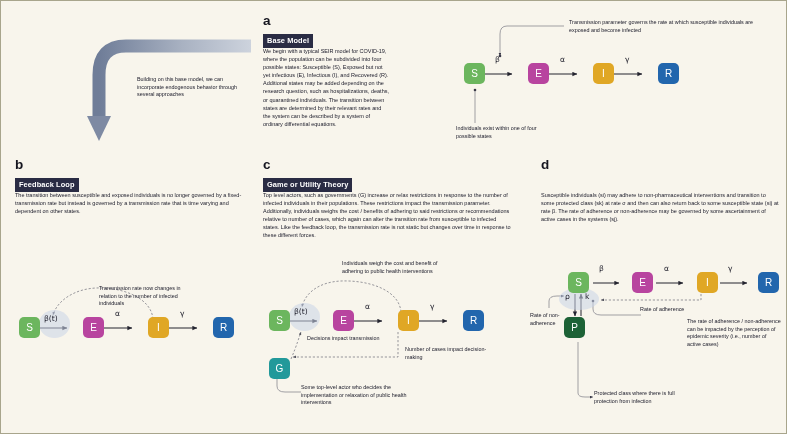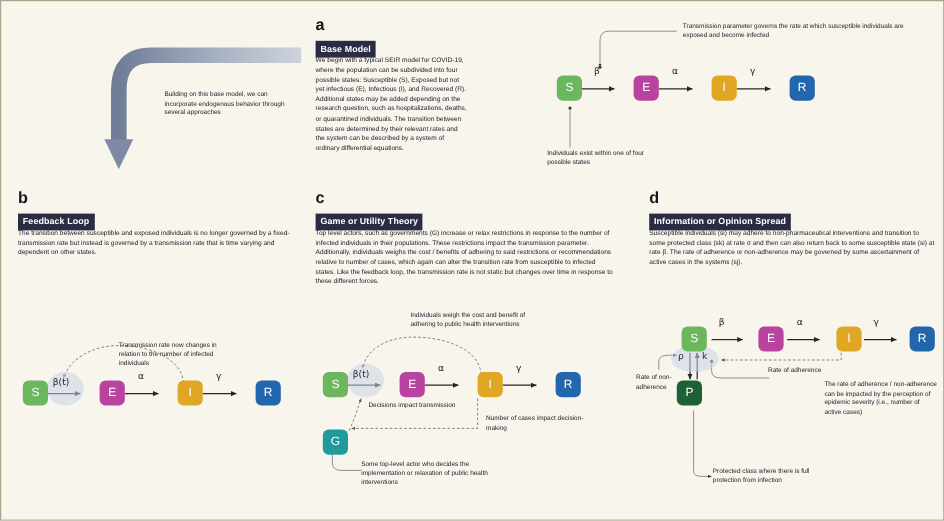--- a/index.html
+++ b/index.html
@@ -209,21 +209,20 @@
   <div class="greek" style="left:293px; top:306px;">β(t)</div>
   <div class="greek" style="left:364px; top:301px;">α</div>
   <div class="greek" style="left:429px; top:301px;">γ</div>
 
   <div class="note" style="left:341px; top:259px; width:97px;">Individuals weigh the cost and benefit of adhering to public health interventions</div>
   <div class="note" style="left:306px; top:334px; width:76px;">Decisions impact transmission</div>
   <div class="note" style="left:404px; top:345px; width:88px;">Number of cases impact decision-making</div>
   <div class="note" style="left:300px; top:383px; width:120px;">Some top-level actor who decides the implementation or relaxation of public health interventions</div>
 
   <div class="panel-letter" style="left:540px; top:156px;">d</div>
-  <div class="badge" style="left:540px; top:177px;">Information or Opinion Spread</div>
   <div class="body-text" style="left:540px; top:190px; width:238px;">Susceptible individuals (si) may adhere to non-pharmaceutical interventions and transition to some protected class (sk) at rate σ and then can also return back to some susceptible state (si) at rate β. The rate of adherence or non-adherence may be governed by some ascertainment of active cases in the systems (sj).</div>
 
   <div class="halo" style="left:558px; top:287px; width:40px; height:22px;"></div>
   <div class="node" style="left:567px; top:271px; background:#6cb65e;">S</div>
   <div class="node" style="left:631px; top:271px; background:#b8449f;">E</div>
   <div class="node" style="left:696px; top:271px; background:#e0a725;">I</div>
   <div class="node" style="left:757px; top:271px; background:#2266ad;">R</div>
   <div class="node" style="left:563px; top:316px; background:#1d6236;">P</div>
 
   <div class="greek" style="left:598px; top:263px;">β</div>

